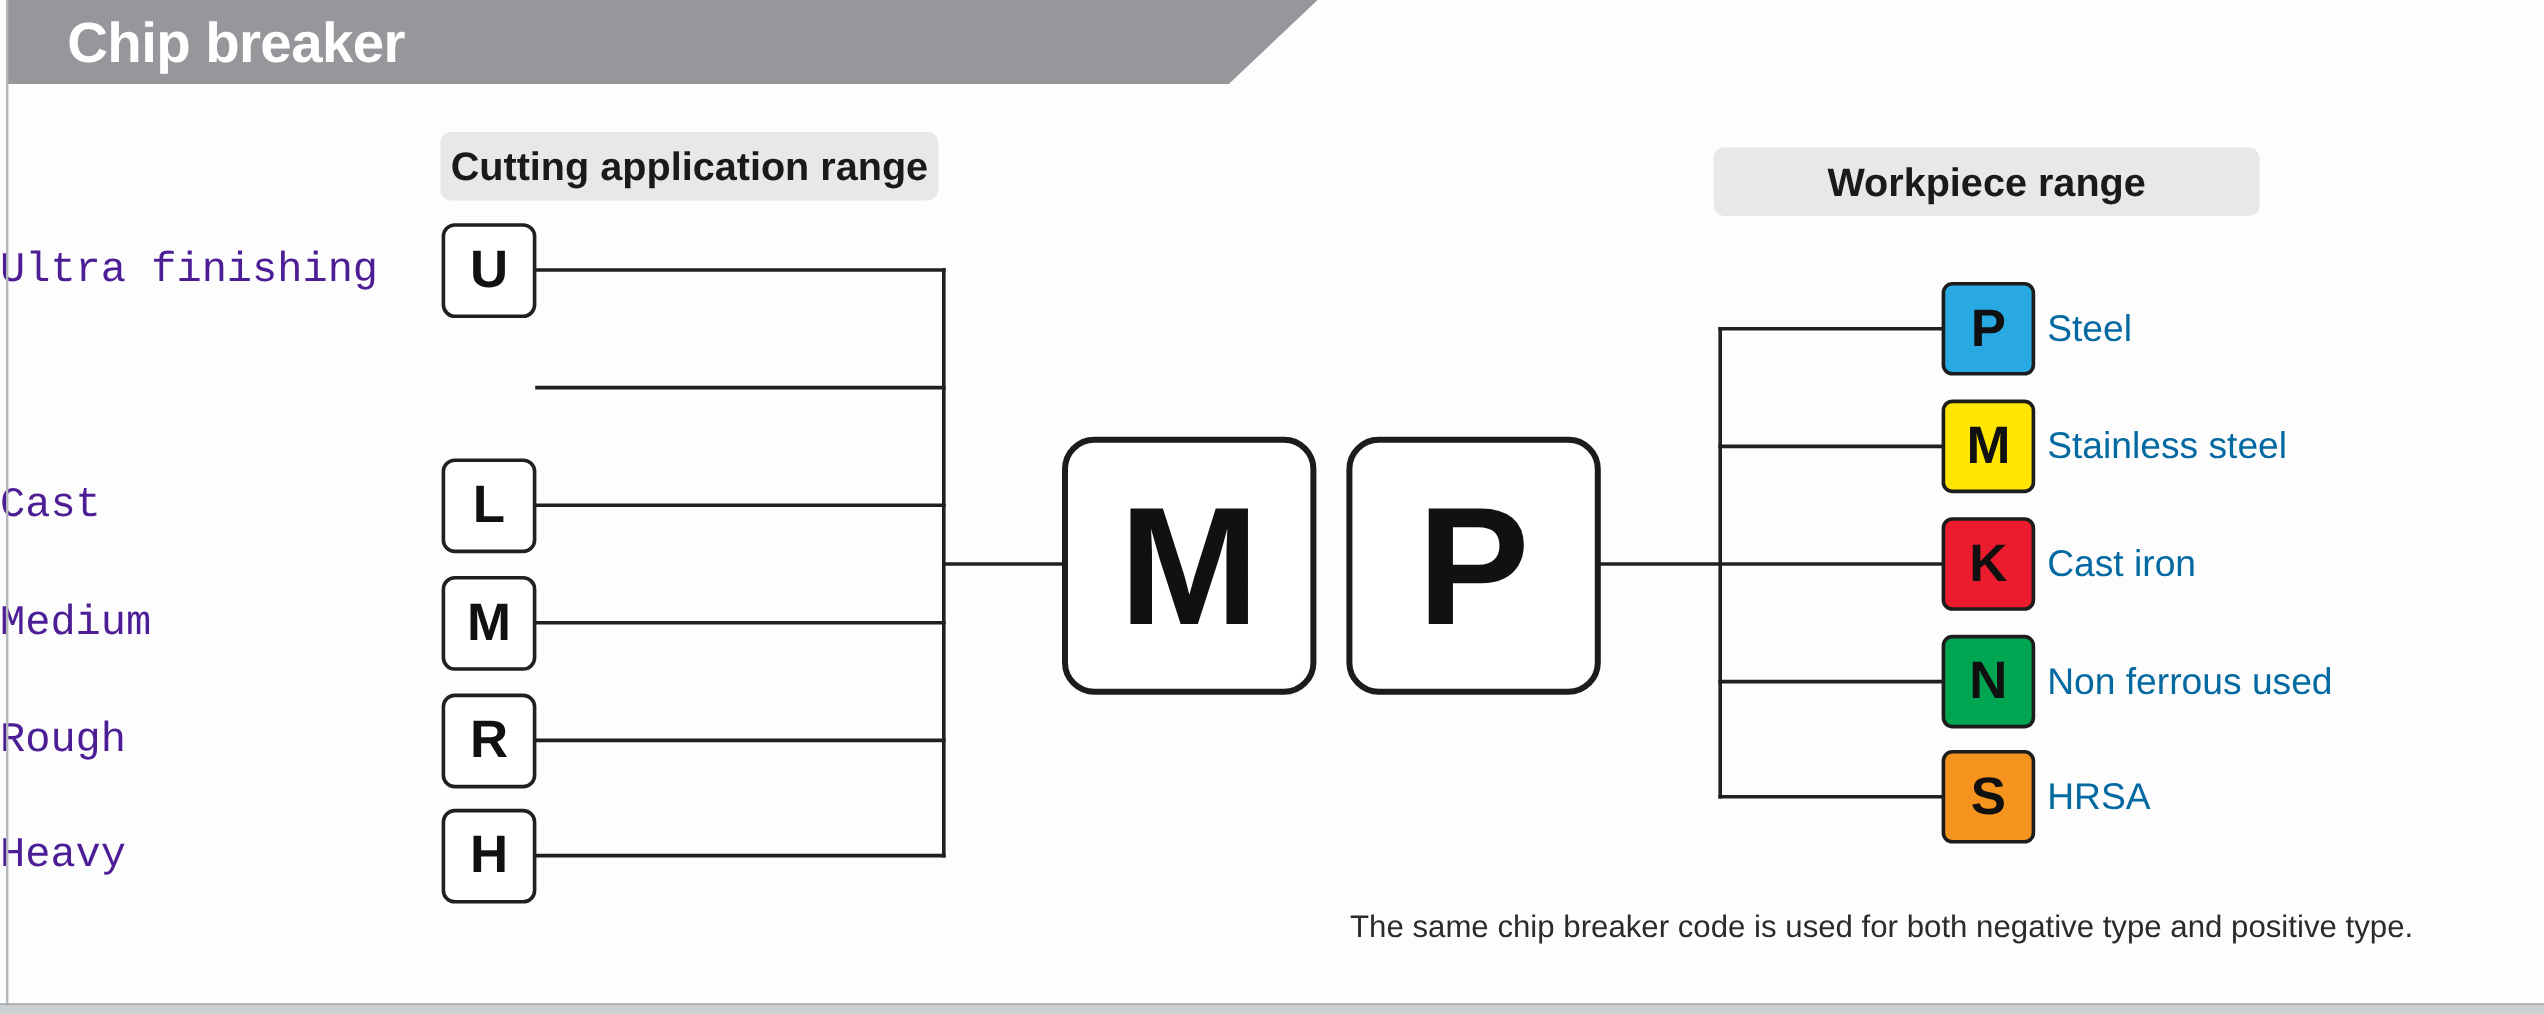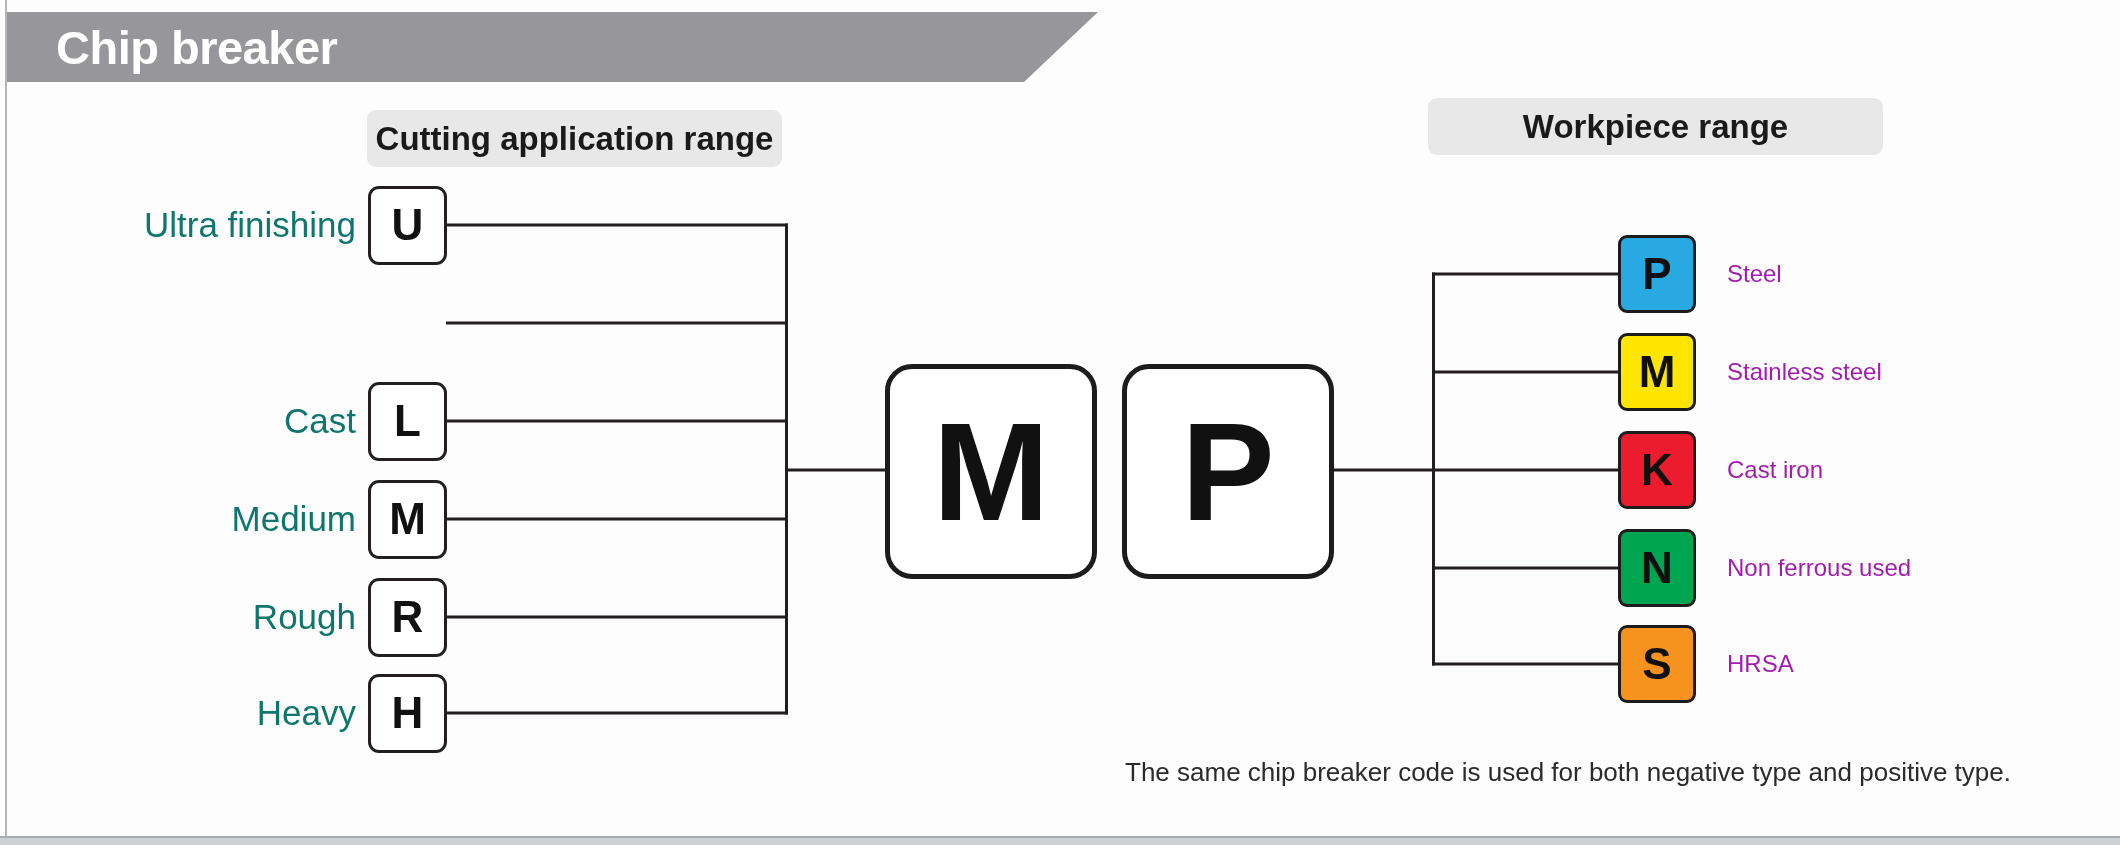--- a/index.html
+++ b/index.html
@@ -11,44 +11,44 @@
     font-family:"Liberation Sans","DejaVu Sans",sans-serif;
     color:#231F20;
   }
   
   .edge-left{position:absolute;left:5px;top:0;width:2px;height:845px;background:#b3b7ba;}
   .edge-bottom{position:absolute;left:0;top:836px;width:2120px;height:2px;background:#a9adb0;}
   .edge-bottom-shadow{position:absolute;left:0;top:838px;width:2120px;height:7px;background:#cdd1d4;}
 
   
   .banner{
-    position:absolute;left:6px;top:12px;width:1092px;height:70px;
+    position:absolute;left:6px;top:0;width:1092px;height:70px;
     clip-path:polygon(0 0,100% 0,calc(100% - 74px) 100%,0 100%);
     display:flex;align-items:center;
   }
   .banner-title{
     margin-left:50px;color:#ffffff;font-size:47px;font-weight:700;letter-spacing:-0.5px;
   }
 
   
   .chip{
     position:absolute;height:57px;border-radius:9px;background:#E8E8E8;
     display:flex;align-items:center;justify-content:center;
     font-size:33px;font-weight:700;color:#1a1a1a;text-align:center;
   }
   .chip-cutting{left:367px;top:110px;width:415px;}
-  .chip-workpiece{left:1428px;top:98px;width:455px;}
+  .chip-workpiece{left:1428px;top:123px;width:455px;}
 
   
   .wires{position:absolute;left:0;top:0;}
   .wires line{stroke:#231F20;stroke-width:3;}
 
   
   .lrow{position:absolute;left:0;height:79px;display:flex;align-items:center;}
-  .llabel{width:356px;text-align:right;font-size:35px;color:#0f766e;white-space:nowrap;}
+  .llabel{width:356px;text-align:left;font-size:35px;color:#4c1d95;white-space:nowrap;font-family:Liberation Mono, monospace;}
   .lbox{
     position:absolute;left:368px;width:79px;height:79px;box-sizing:border-box;
     background:#ffffff;border:3px solid #231F20;border-radius:11px;
     display:flex;align-items:center;justify-content:center;
   }
   .lbox span{font-size:44px;font-weight:700;color:#111111;}
 
   
   .bigbox{
     position:absolute;top:364px;width:212px;height:215px;box-sizing:border-box;
@@ -58,21 +58,21 @@
   .bigbox span{font-size:140px;font-weight:700;color:#111111;line-height:1;}
 
   
   .rrow{position:absolute;left:1618px;height:78px;display:flex;align-items:center;}
   .rbox{
     width:78px;height:78px;box-sizing:border-box;flex:0 0 auto;
     border:3px solid #1c1c1c;border-radius:9px;
     display:flex;align-items:center;justify-content:center;
   }
   .rbox span{font-size:44px;font-weight:700;color:#101010;}
-  .rlabel{margin-left:31px;font-size:24px;color:#a21caf;white-space:nowrap;}
+  .rlabel{margin-left:10px;font-size:31px;color:#0369a1;white-space:nowrap;}
 
   
   .footnote{
     position:absolute;left:1125px;top:757px;font-size:26px;color:#2b2b2b;white-space:nowrap;
   }
 </style>
 </head>
 <body>
 
 <div class="page">

